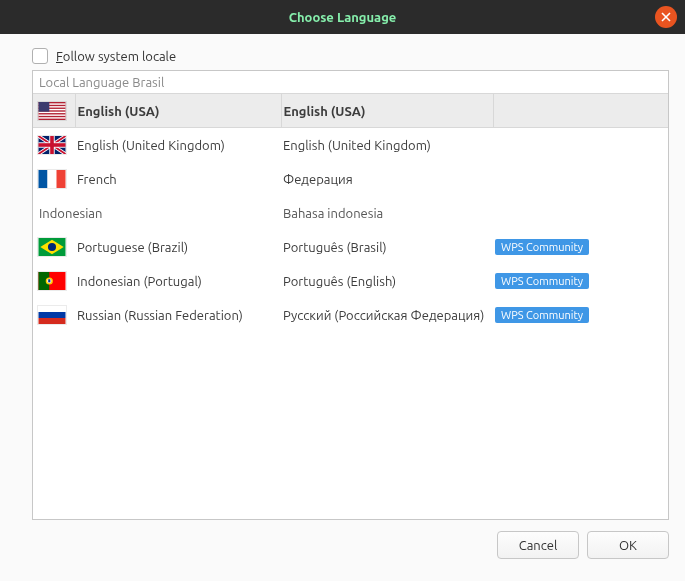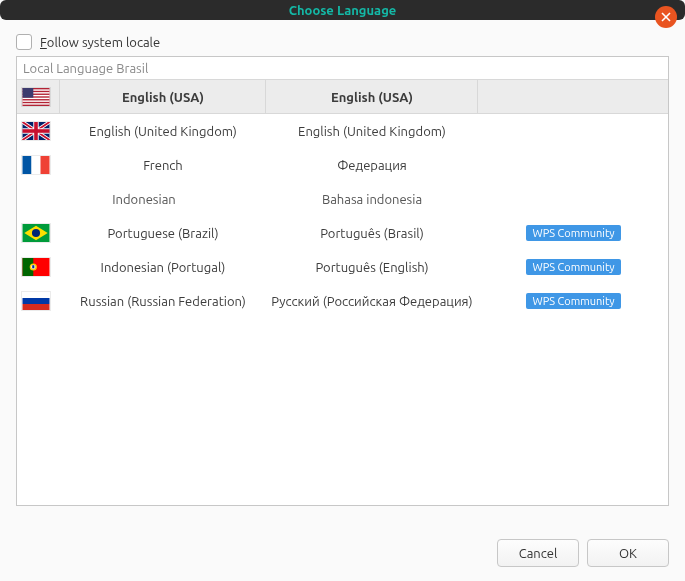--- a/index.html
+++ b/index.html
@@ -9,45 +9,44 @@
     font-family: Ubuntu, "Segoe UI", Arial, sans-serif;
     font-size: 13px;
     background: #fafafa;
     color: #3c3c3c;
     width: 685px;
     height: 581px;
     overflow: hidden;
   }
   .titlebar {
     background: #2b2b2b;
-    color: #14b8a6;
-    height: 20px;
+    color: #86efac;
+    height: 34px;
     display: flex;
     align-items: center;
     justify-content: center;
     position: relative;
     font-weight: bold;
-    border-radius: 6px;
   }
   .close-btn {
     position: absolute;
     right: 8px;
     top: 6px;
     width: 22px;
     height: 22px;
     border-radius: 50%;
     background: #e95420;
     display: flex;
     align-items: center;
     justify-content: center;
     cursor: pointer;
   }
   .close-btn svg { width: 10px; height: 10px; }
   .content {
-    padding: 14px 16px 0 16px;
+    padding: 14px 16px 0 32px;
   }
   .follow-row {
     display: flex;
     align-items: center;
     gap: 8px;
     margin-bottom: 6px;
   }
   .checkbox {
     width: 16px;
     height: 16px;
@@ -71,21 +70,20 @@
     font-size: 13px;
   }
   table {
     width: 100%;
     border-collapse: collapse;
   }
   td {
     padding: 0;
     vertical-align: middle;
     height: 34px;
-    text-align: center;
   }
   .col-flag { width: 42px; text-align: left; padding-left: 4px;}
   .col-eng  { width: 206px; padding-left: 2px;}
   .col-nat  { width: 212px; padding-left: 2px;}
   .col-badge{ width: auto; padding-left: 2px;}
   tr.lang-row { cursor: pointer; }
   tr.selected { background: #ececec; }
   tr.selected td { font-weight: bold; }
   tr.selected .col-flag, tr.selected .col-eng {
     
@@ -114,21 +112,21 @@
     background: #3f97e6;
     color: #fff;
     font-size: 11px;
     padding: 2px 6px;
     border-radius: 2px;
   }
   .indonesian td { color: #555; }
   .footer {
     position: absolute;
     right: 16px;
-    bottom: 14px;
+    bottom: 22px;
     display: flex;
     gap: 8px;
   }
   .btn {
     min-width: 82px;
     height: 28px;
     border: 1px solid #c7c7c7;
     background: linear-gradient(#fdfdfd,#f2f2f2);
     border-radius: 4px;
     cursor: pointer;

